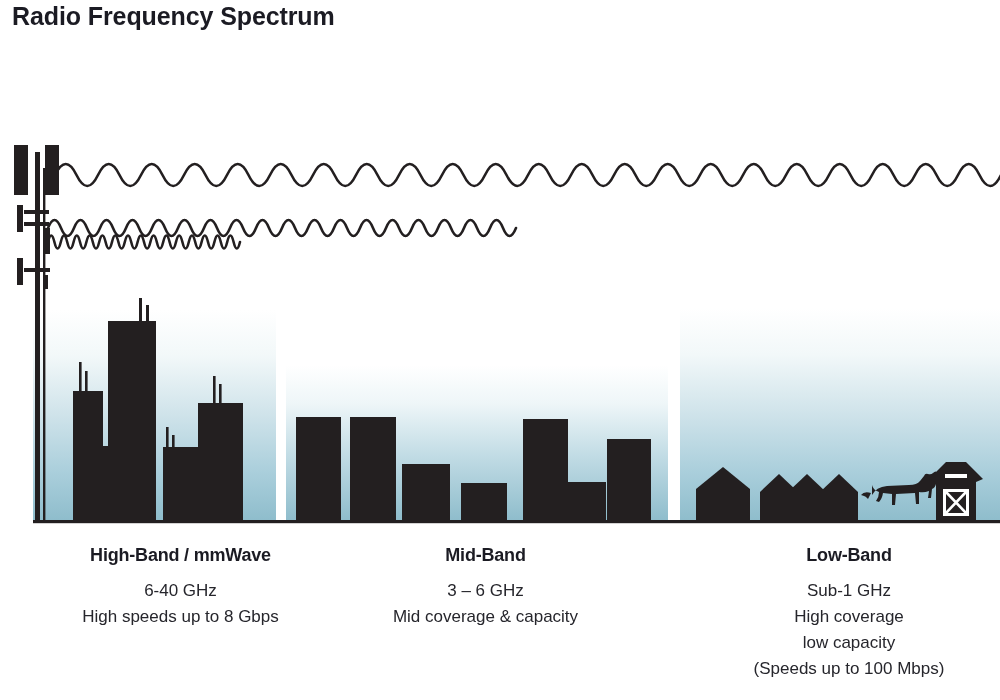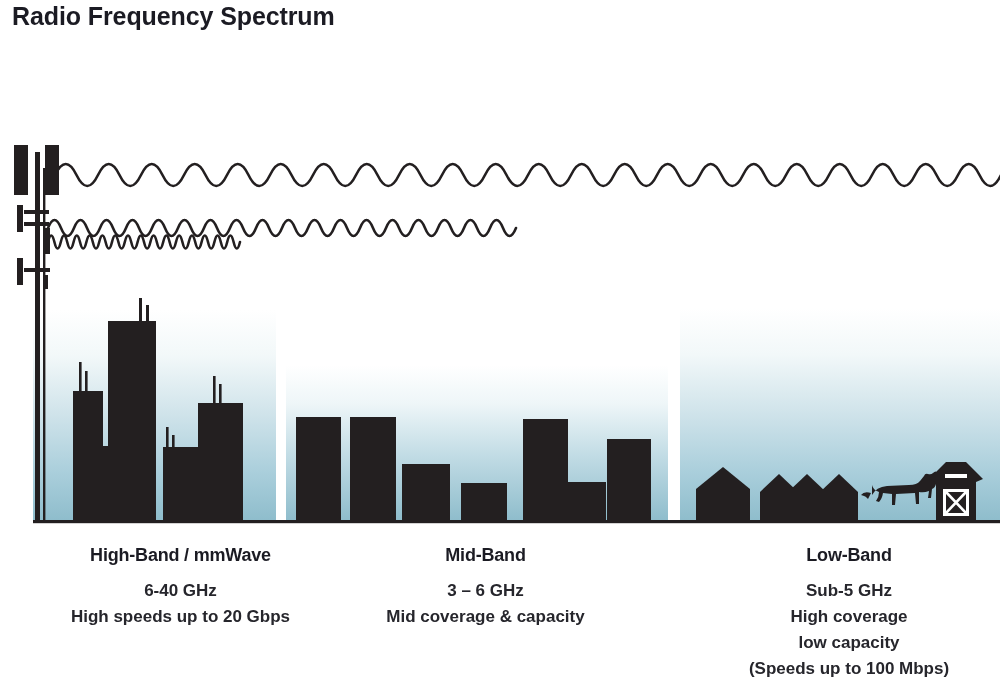--- a/index.html
+++ b/index.html
@@ -50,21 +50,21 @@
     letter-spacing: -0.2px;
     line-height: 22px;
   }
   .band-desc {
     margin-top: 12px;
     font-size: 17px;
     line-height: 26px;
     color: #26262c;
     font-weight: normal;
   }
-  .band-desc div { white-space: nowrap; font-weight: bold; }
+  .band-desc div { white-space: nowrap; }
   #band-high { left: 0px;   width: 283px; margin-left: 39px; }
   #band-mid  { left: 334px; width: 303px; }
   #band-low  { left: 698px; width: 302px; }
 </style>
 </head>
 <body>
 
 <div id="title">Radio Frequency Spectrum</div>
 
 <svg id="figure" width="1000" height="700" viewBox="0 0 1000 700">
@@ -210,35 +210,35 @@
 
   <rect x="33" y="520" width="967" height="3.2" fill="#231f20"></rect>
 </svg>
 
 <div class="band-labels">
 
   <div class="band" id="band-high">
     <div class="band-title">High-Band / mmWave</div>
     <div class="band-desc">
       <div>6-40 GHz</div>
-      <div>High speeds up to 20 Gbps</div>
+      <div>High speeds up to 8 Gbps</div>
     </div>
   </div>
 
   <div class="band" id="band-mid">
     <div class="band-title">Mid-Band</div>
     <div class="band-desc">
       <div>3 – 6 GHz</div>
       <div>Mid coverage &amp; capacity</div>
     </div>
   </div>
 
   <div class="band" id="band-low">
     <div class="band-title">Low-Band</div>
     <div class="band-desc">
-      <div>Sub-5 GHz</div>
+      <div>Sub-1 GHz</div>
       <div>High coverage</div>
       <div>low capacity</div>
       <div>(Speeds up to 100 Mbps)</div>
     </div>
   </div>
 
 </div>
 
 </body></html>

